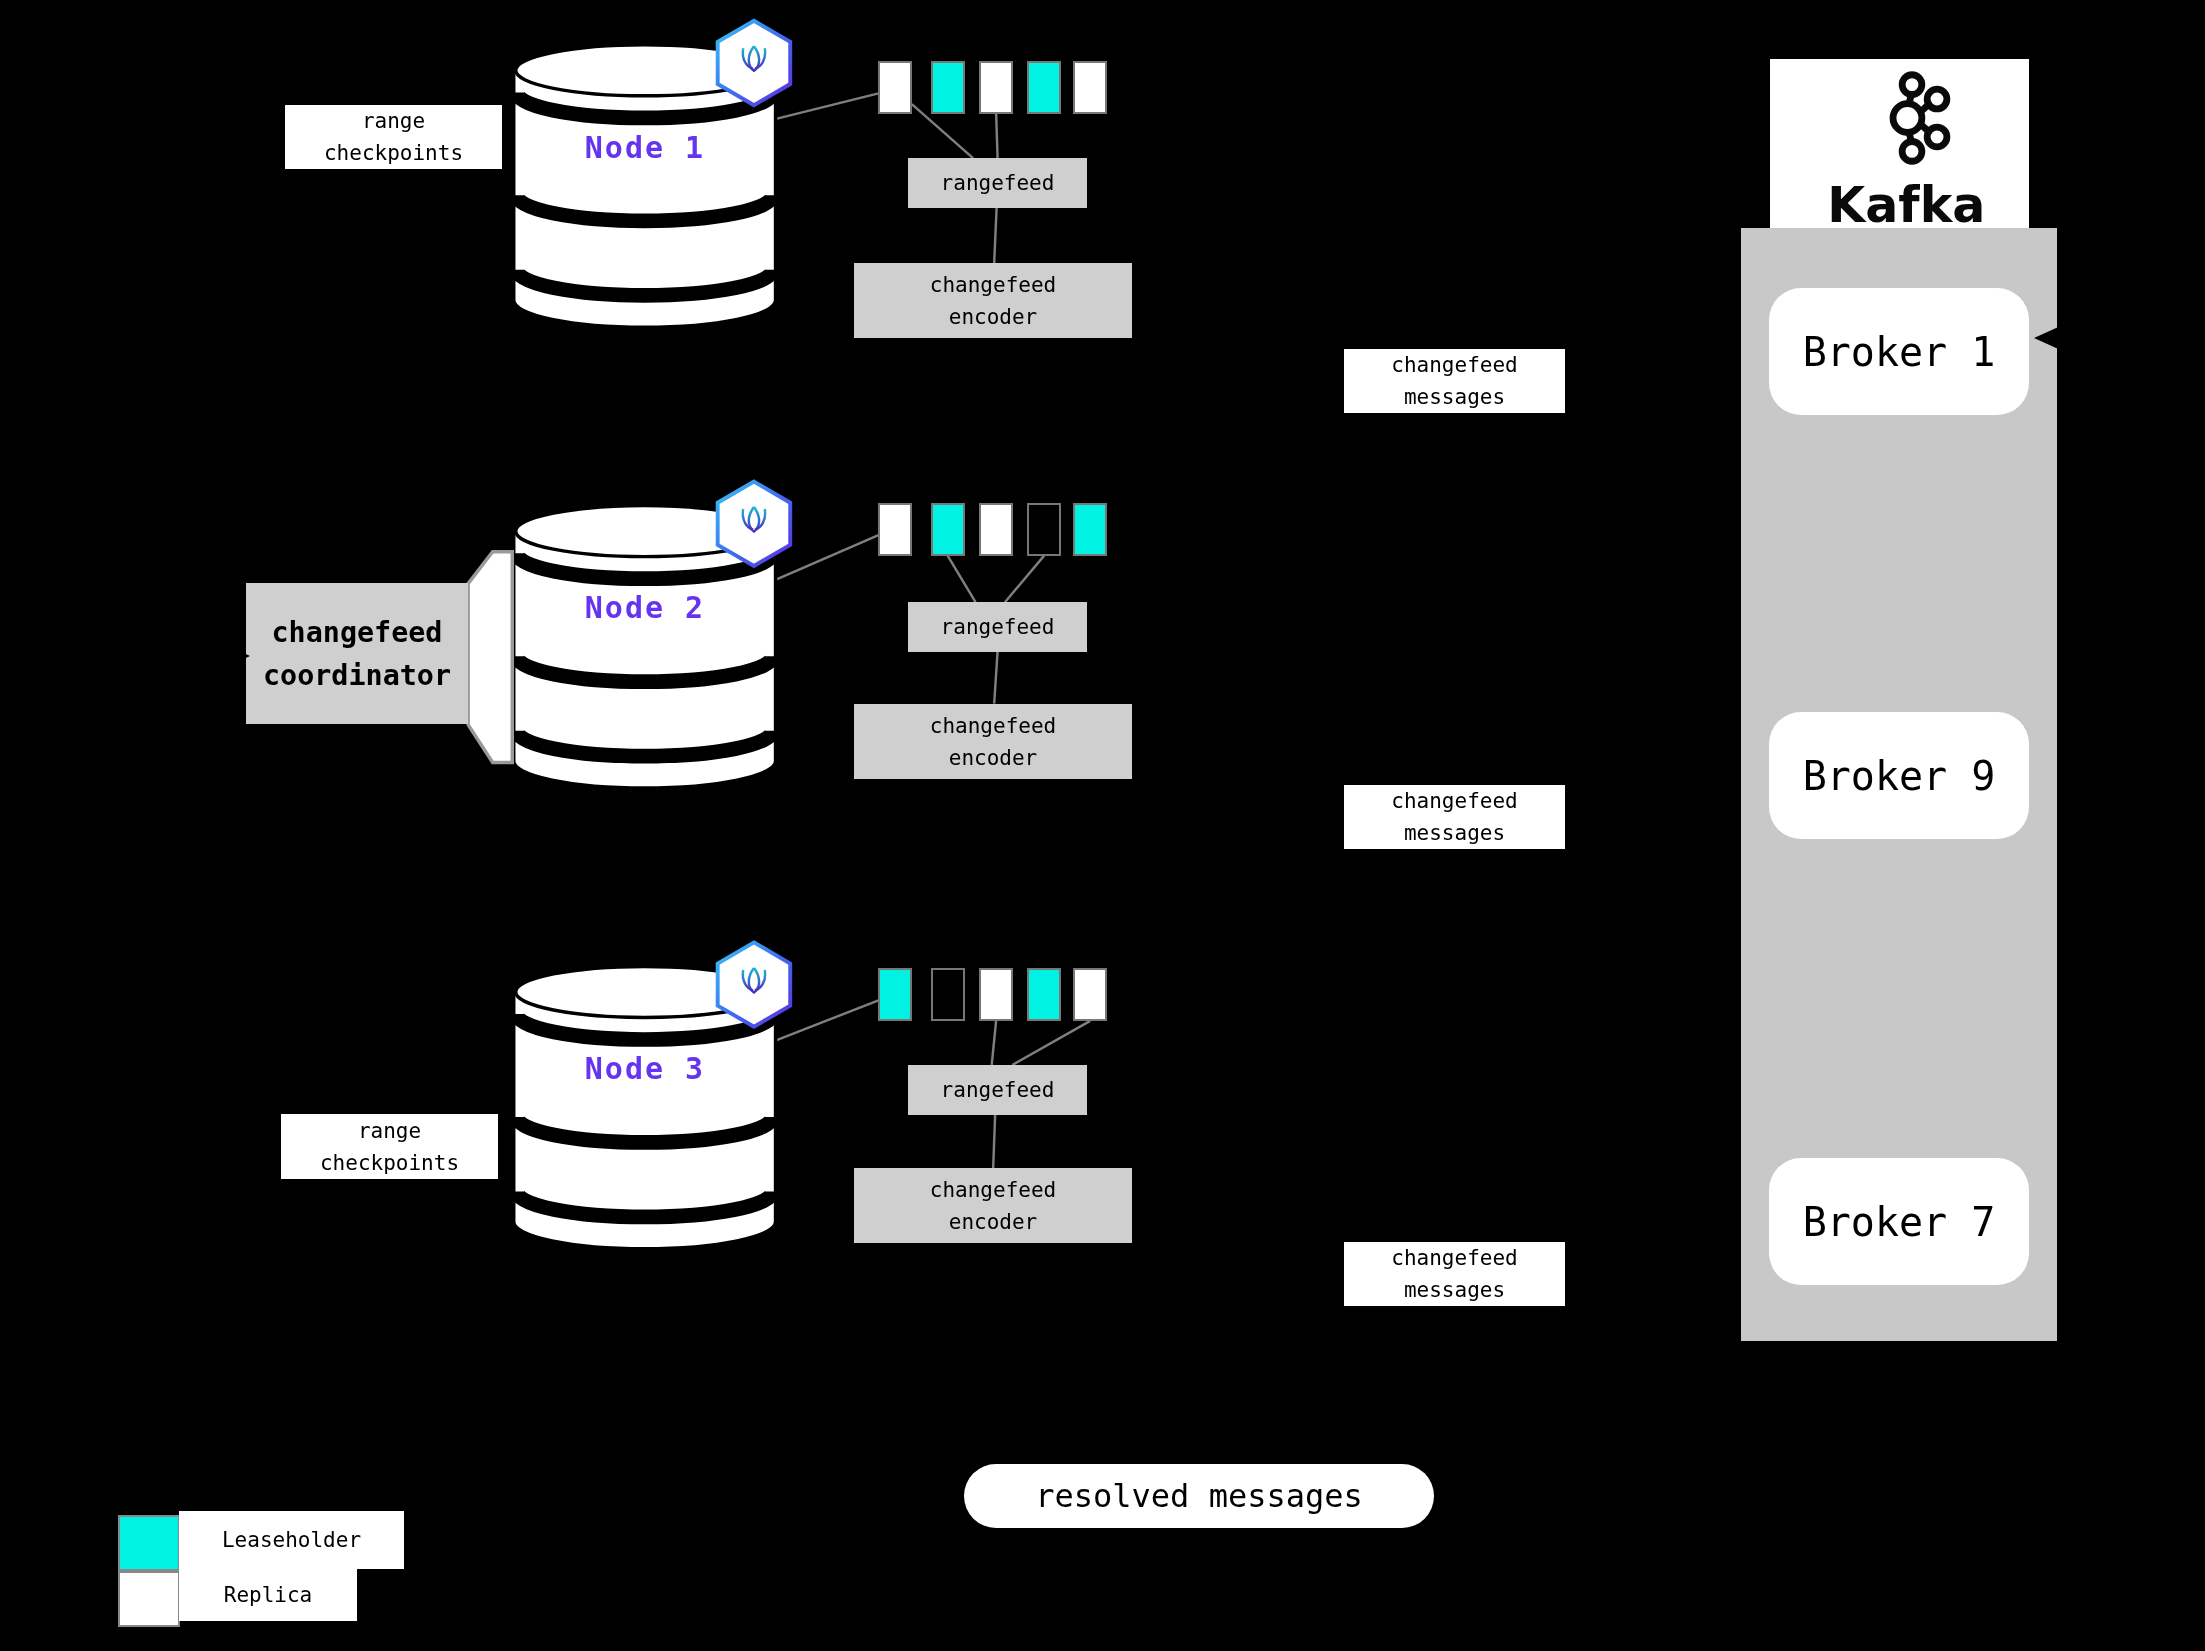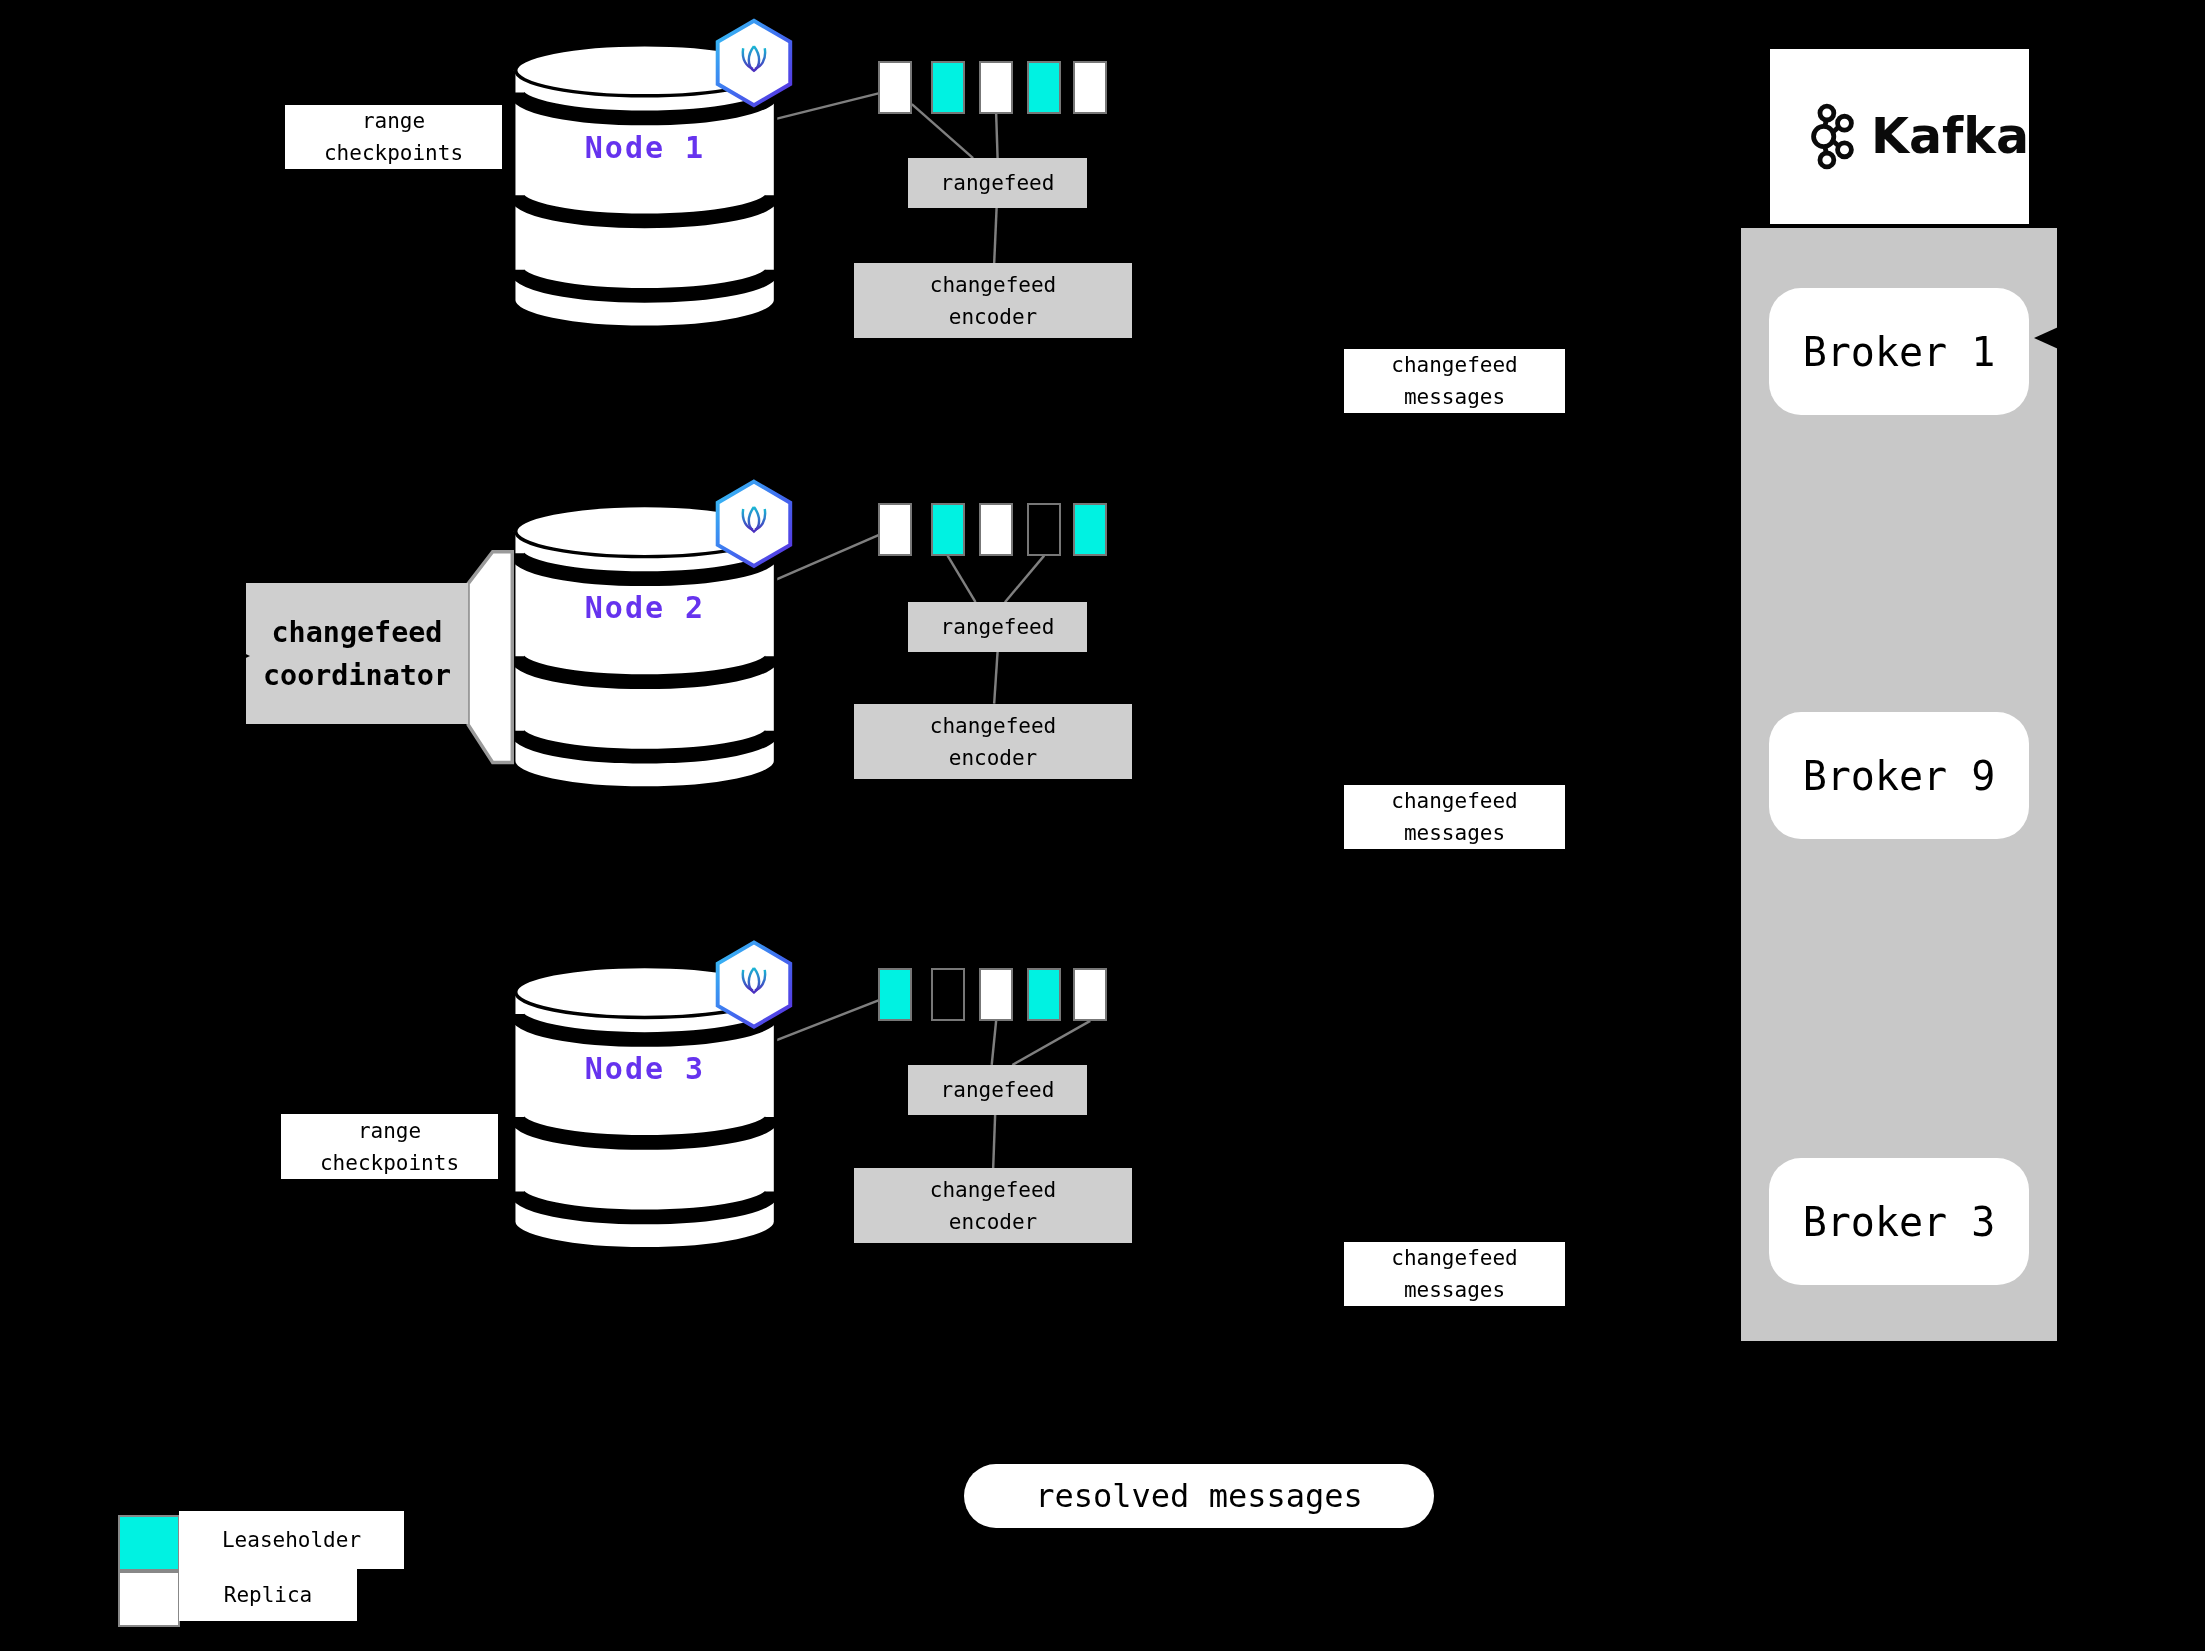--- a/index.html
+++ b/index.html
@@ -136,42 +136,42 @@
 encoder</div>
   <div class="abs wlabel flexc txt-m" style="left:1344px;top:785px;width:221px;height:64px;">changefeed
 messages</div>
 
   <div class="abs gbox flexc txt-m" style="left:908px;top:1065px;width:179px;height:50px;">rangefeed</div>
   <div class="abs gbox flexc txt-m" style="left:854px;top:1168px;width:278px;height:75px;">changefeed
 encoder</div>
   <div class="abs wlabel flexc txt-m" style="left:1344px;top:1242px;width:221px;height:64px;">changefeed
 messages</div>
 
-  <div class="abs" style="left:1770px;top:49px;width:259px;height:175px;background:#fff;display:flex;align-items:center;justify-content:flex-end;">
+  <div class="abs" style="left:1770px;top:59px;width:259px;height:175px;background:#fff;display:flex;align-items:center;justify-content:flex-end;flex-direction:column;">
     <svg width="88" height="127" viewBox="-58 -65 116 130" style="margin-left:25.5px;">
       <g fill="none" stroke="#0a0a0a" stroke-width="9">
         <circle cx="0" cy="-44" r="13"></circle>
         <circle cx="-6" cy="0" r="19"></circle>
         <circle cx="0" cy="44" r="13"></circle>
         <circle cx="33" cy="-25" r="13"></circle>
         <circle cx="33" cy="25" r="13"></circle>
         <line x1="-1" y1="-31" x2="-4" y2="-18"></line>
         <line x1="-4" y1="18" x2="-1" y2="31"></line>
         <line x1="11" y1="-8" x2="21" y2="-17"></line>
         <line x1="11" y1="8" x2="21" y2="17"></line>
       </g>
     </svg>
     <span class="kafka-brand" style="margin-left:13.7px;">Kafka</span>
   </div>
 
   <div class="abs" style="left:1741px;top:228px;width:316px;height:1113px;background:#c8c8c8;"></div>
 
   <div class="abs broker" style="left:1769px;top:288px;width:260px;height:127px;">Broker 1</div>
   <div class="abs broker" style="left:1769px;top:712px;width:260px;height:127px;">Broker 9</div>
-  <div class="abs broker" style="left:1769px;top:1158px;width:260px;height:127px;">Broker 3</div>
+  <div class="abs broker" style="left:1769px;top:1158px;width:260px;height:127px;">Broker 7</div>
 
   <div class="abs arrow-left" style="left:2034px;top:324px;"></div>
 
   <div class="abs pill" style="left:964px;top:1464px;width:470px;height:64px;">resolved messages</div>
 
   <div class="legend-swatch" style="left:118px;top:1515px;background:#00f2e2;"></div>
   <div class="legend-swatch" style="left:118px;top:1571px;background:#ffffff;"></div>
   <div class="abs wlabel flexc txt-m" style="left:179px;top:1511px;width:225px;height:58px;">Leaseholder</div>
   <div class="abs wlabel flexc txt-m" style="left:179px;top:1569px;width:178px;height:52px;">Replica</div>
 

